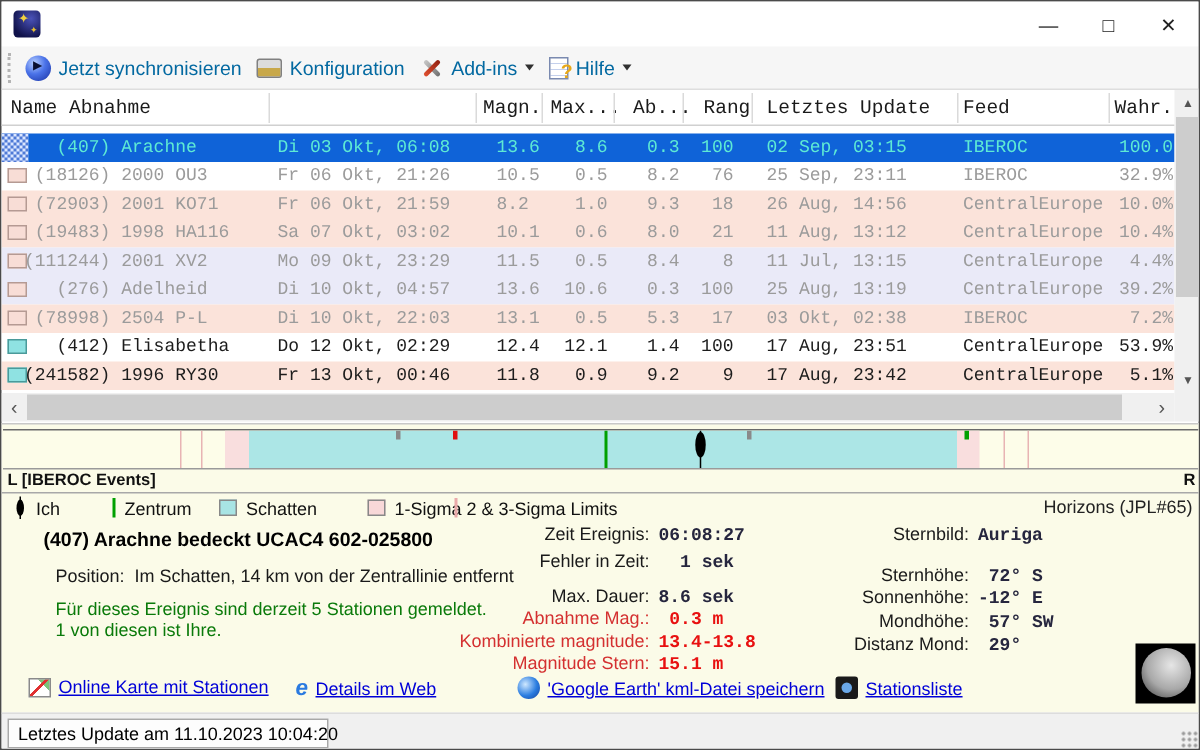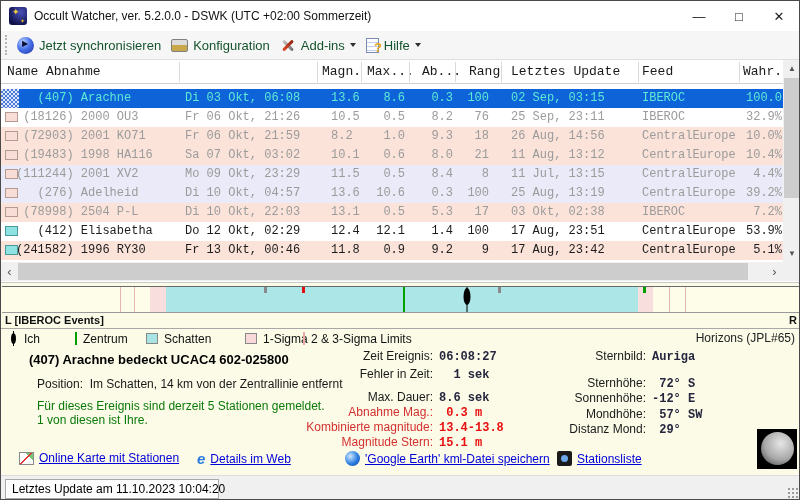--- a/index.html
+++ b/index.html
@@ -14,21 +14,21 @@
   .appicon::after{content:"✦";position:absolute;left:3px;top:0px;font-size:9px;color:#f0d040}
   .appicon::before{content:"✦";position:absolute;right:2px;bottom:1px;font-size:6px;color:#e8c030}
   .title{margin-left:7px;font-size:12px;color:#111}
   .winbtns{margin-left:auto;display:flex;height:100%}
   .wbtn{width:40px;height:100%;display:flex;align-items:center;justify-content:center;font-size:13px;color:#222}
 
   
   .toolbar{position:absolute;left:0;top:30px;width:100%;height:29px;background:#f6f6f6;
            border-bottom:1px solid #dedede;display:flex;align-items:center}
   .grip{height:20px;border-left:2px dotted #b4b4b4;margin-left:4px}
-  .tbtn{display:flex;align-items:center;margin-left:10px;font-size:13px;color:#14532d;white-space:nowrap}
+  .tbtn{display:flex;align-items:center;margin-left:10px;font-size:13px;color:#0369a1;white-space:nowrap}
   .tbtn .lbl{margin-left:5px}
   .drop{width:0;height:0;border-left:3px solid transparent;border-right:3px solid transparent;
         border-top:4px solid #303030;margin-left:5px}
   .ic-sync{width:17px;height:17px;border-radius:50%;position:relative;
            background:radial-gradient(circle at 35% 30%,#b8d0ff,#4a72e8 45%,#1830a0)}
   .ic-sync::after{content:"▶";position:absolute;left:5px;top:2px;font-size:8px;color:#0a1030}
   .ic-config{width:17px;height:13px;border:1px solid #808080;border-radius:2px;
              background:linear-gradient(180deg,#dcdcdc 0 50%,#c8a84a 50%)}
   .ic-addins{width:16px;height:16px;position:relative}
   .ic-addins i{position:absolute;left:1px;top:7px;width:14px;height:3px;border-radius:2px;display:block}
@@ -130,21 +130,20 @@
   .gripdots{position:absolute;right:2px;bottom:2px;width:12px;height:12px;
             background-image:radial-gradient(#9a9a9a 1px,transparent 1.2px);background-size:4px 4px}
 </style>
 </head>
 <body>
 
 <div class="win">
 
   <div class="titlebar">
     <div class="appicon"></div>
-    <div class="title">Occult Watcher, ver. 5.2.0.0 - DSWK (UTC +02:00 Sommerzeit)</div>
     <div class="winbtns">
       <div class="wbtn">—</div>
       <div class="wbtn">□</div>
       <div class="wbtn">✕</div>
     </div>
   </div>
 
   <div class="toolbar">
     <div class="grip"></div>
     <div class="tbtn">

